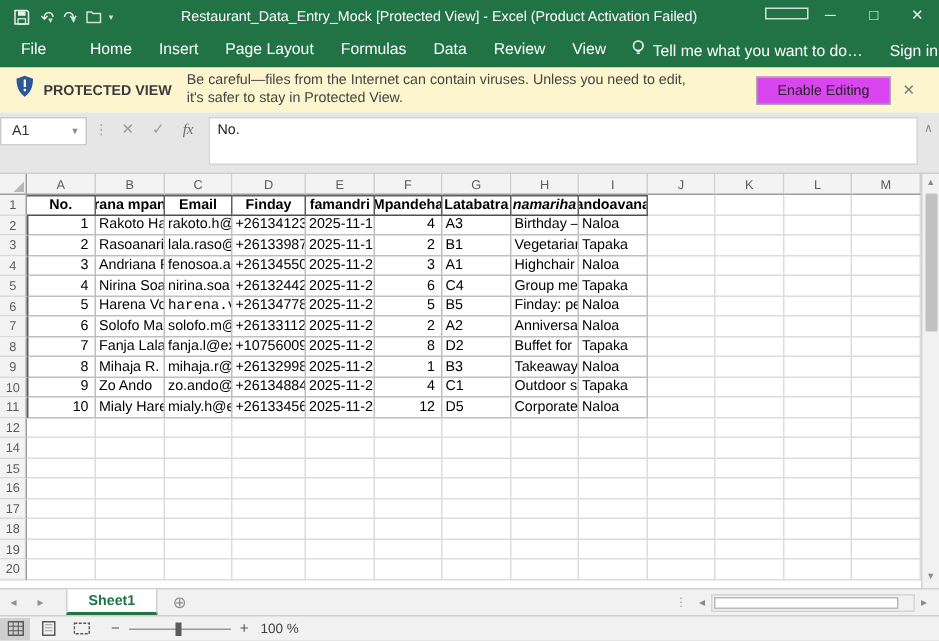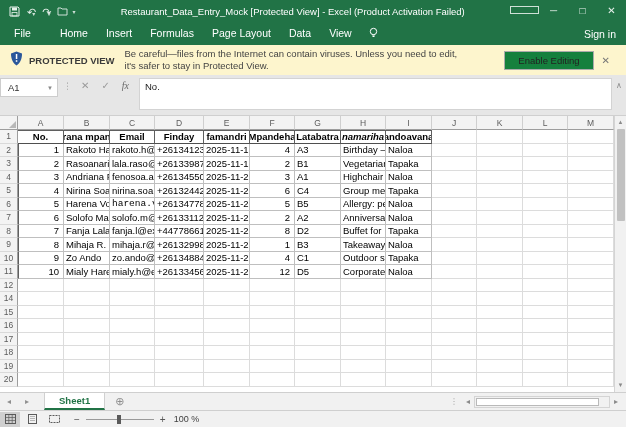--- a/index.html
+++ b/index.html
@@ -23,21 +23,21 @@
   .menu-item.file { padding:0 14px; margin-right:6px; }
   .tellme { display:flex; align-items:center; gap:5px; padding:0 8px; white-space:nowrap; }
   .spacer { flex:1; }
   .signin { padding:0 10px; white-space:nowrap; }
 
   
   .pvbar { height:30px; background:#fdf5cd; display:flex; align-items:center; padding:0 8px; flex:none; }
   .pv-shield { margin:0 6px 0 2px; flex:none; }
   .pv-label { font-weight:bold; font-size:9.5px; color:#3a3a3a; margin-right:10px; white-space:nowrap; }
   .pv-msg { font-size:9.5px; color:#444; line-height:1.3; width:345px; }
-  .pv-btn { margin-left:auto; background:#15803d; border:1px solid #ababab; font-size:9.5px; color:#222; padding:3px 13px; white-space:nowrap; font-family:"Liberation Sans",sans-serif; }
+  .pv-btn { margin-left:auto; background:#d946ef; border:1px solid #ababab; font-size:9.5px; color:#222; padding:3px 13px; white-space:nowrap; font-family:"Liberation Sans",sans-serif; }
   .pv-close { color:#777; font-size:10px; padding:0 8px; }
 
   
   .fbar { height:41px; background:#e6e6e6; display:flex; align-items:flex-start; padding:3px 0 6px 0; border-bottom:1px solid #cfcfcf; flex:none; position:relative; }
   .namebox { width:58px; height:19px; background:#fff; border:1px solid #cdcdcd; font-size:9.5px; color:#333; display:flex; align-items:center; padding-left:7px; margin-left:0; }
   .namebox .dd { margin-left:auto; font-size:6px; color:#8a8a8a; padding-right:4px; }
   .fdots { color:#a0a0a0; font-size:9px; padding:3px 5px 0 5px; }
   .fbtns { display:flex; align-items:center; gap:12px; padding:2px 10px 0 4px; color:#9a9a9a; font-size:10px; }
   .fx { font-style:italic; font-family:"Liberation Serif", serif; color:#6a6a6a; }
   .ffield { flex:1; height:32px; background:#fff; border:1px solid #d3d3d3; font-size:9.5px; color:#222; padding:2px 5px; }
@@ -117,29 +117,31 @@
       <span>─</span>
       <span>□</span>
       <span>✕</span>
     </div>
   </div>
 
   <div class="menubar">
     <span class="menu-item file">File</span>
     <span class="menu-item">Home</span>
     <span class="menu-item">Insert</span>
+    <span class="menu-item">Page Layout</span>
     <span class="menu-item">Formulas</span>
-    <span class="menu-item">Page Layout</span>
     <span class="menu-item">Data</span>
+    <span class="menu-item">Review</span>
     <span class="menu-item">View</span>
     <span class="tellme">
       <span><svg width="9" height="12" viewBox="0 0 9 12">
             <circle cx="4.5" cy="4.5" r="3.2" fill="none" stroke="#fff" stroke-width="1"></circle>
             <path d="M3.2 8h2.6M3.5 9.5h2" stroke="#fff" stroke-width="1"></path>
           </svg></span>
+      <span>Tell me what you want to do…</span>
     </span>
     <span class="spacer"></span>
     <span class="signin">Sign in</span>
 
   </div>
 
   <div class="pvbar">
     <span class="pv-shield"><svg width="13" height="15" viewBox="0 0 13 15">
           <path d="M6.5 0.5 12 2.5c0 6-2 9.5-5.5 12C3 12 1 8.5 1 2.5Z" fill="#2b579a"></path>
           <rect x="5.8" y="3" width="1.5" height="5" fill="#fff"></rect>
@@ -266,21 +268,21 @@
         </div>
         <div class="grow">
           <div class="rownum">6</div>
           <div class="cell tbl tblL num" style="width: 46px;">5</div>
           <div class="cell tbl" style="width: 46px;">Harena Vo</div>
           <div class="cell tbl" style="width: 45px; font-family: Liberation Mono, monospace;">harena.vo</div>
           <div class="cell tbl" style="width: 49px;">+26134778</div>
           <div class="cell tbl" style="width: 46px;">2025-11-2</div>
           <div class="cell tbl num" style="width: 45px;">5</div>
           <div class="cell tbl" style="width: 46px;">B5</div>
-          <div class="cell tbl" style="width: 45px;">Allergy: pe</div>
+          <div class="cell tbl" style="width: 45px;">Finday: pe</div>
           <div class="cell tbl" style="width: 46px;">Naloa</div>
           <div class="cell" style="width: 45px;"></div>
           <div class="cell" style="width: 46px;"></div>
           <div class="cell" style="width: 45px;"></div>
           <div class="cell" style="width: 46px;"></div>
         </div>
         <div class="grow">
           <div class="rownum">7</div>
           <div class="cell tbl tblL num" style="width: 46px;">6</div>
           <div class="cell tbl" style="width: 46px;">Solofo Ma</div>
@@ -294,21 +296,21 @@
           <div class="cell" style="width: 45px;"></div>
           <div class="cell" style="width: 46px;"></div>
           <div class="cell" style="width: 45px;"></div>
           <div class="cell" style="width: 46px;"></div>
         </div>
         <div class="grow">
           <div class="rownum">8</div>
           <div class="cell tbl tblL num" style="width: 46px;">7</div>
           <div class="cell tbl" style="width: 46px;">Fanja Lalai</div>
           <div class="cell tbl" style="width: 45px;">fanja.l@ex</div>
-          <div class="cell tbl" style="width: 49px;">+44778661</div>
+          <div class="cell tbl" style="width: 49px;">+10756009</div>
           <div class="cell tbl" style="width: 46px;">2025-11-2</div>
           <div class="cell tbl num" style="width: 45px;">8</div>
           <div class="cell tbl" style="width: 46px;">D2</div>
           <div class="cell tbl" style="width: 45px;">Buffet for</div>
           <div class="cell tbl" style="width: 46px;">Tapaka</div>
           <div class="cell" style="width: 45px;"></div>
           <div class="cell" style="width: 46px;"></div>
           <div class="cell" style="width: 45px;"></div>
           <div class="cell" style="width: 46px;"></div>
         </div>

